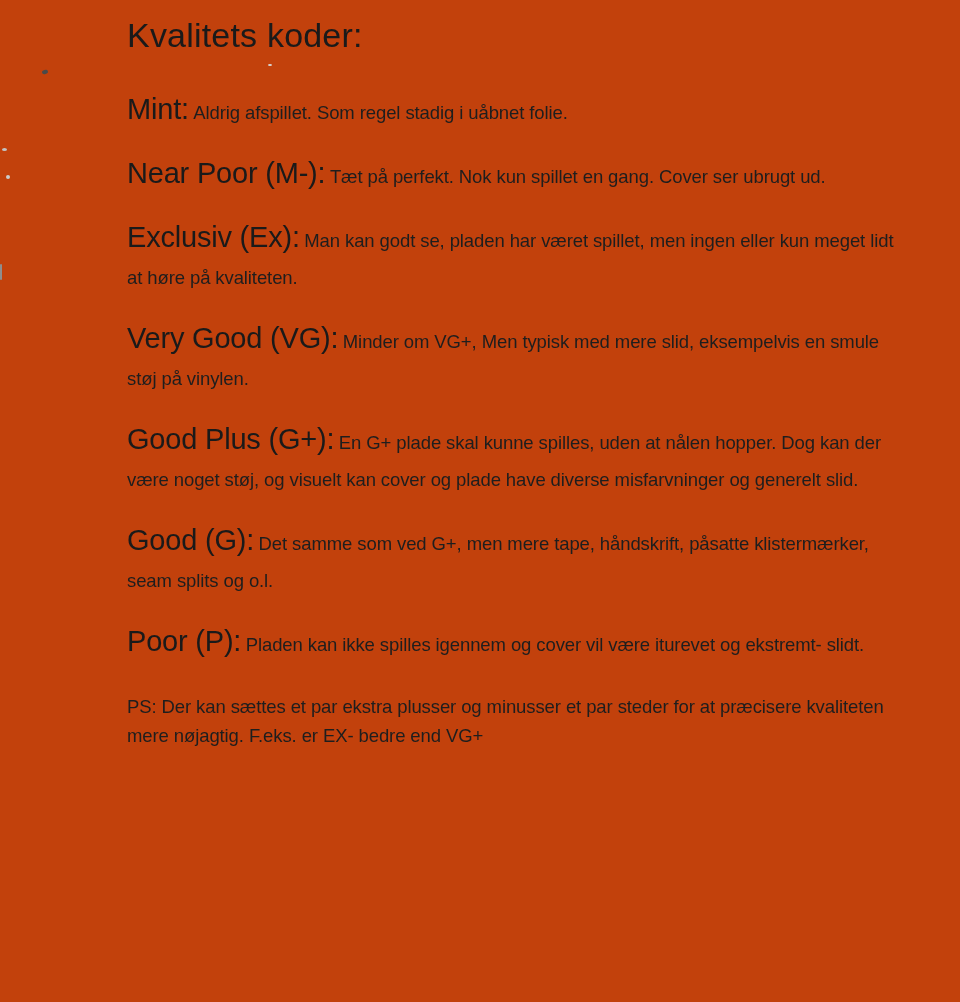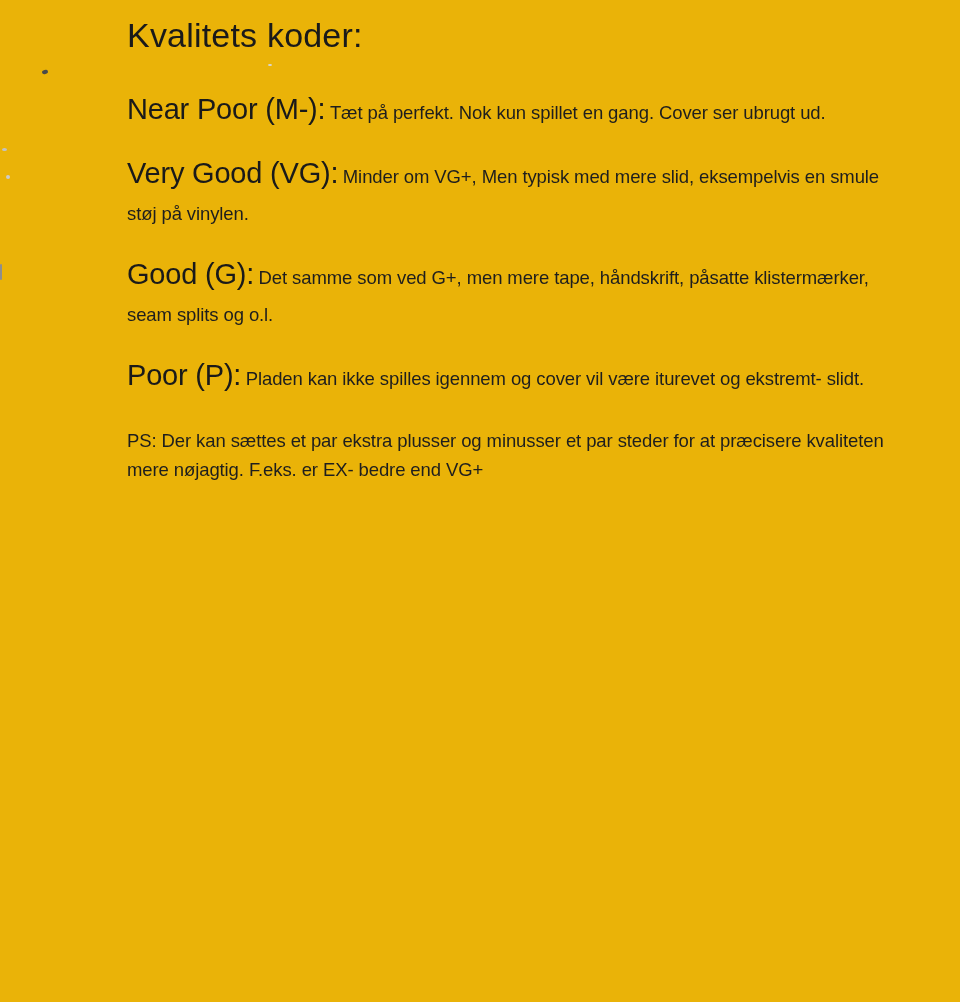--- a/index.html
+++ b/index.html
@@ -13,21 +13,21 @@
     position: relative;
     font-family: "Liberation Sans", sans-serif;
     color: #1c1c1c;
     overflow: hidden;
   }
   .page {
     position: absolute;
     inset: 0;
     padding: 12px 52px 0 127px;
     box-sizing: border-box;
-    background: #eab308;
+    background: #c2410c;
   }
   .title {
     font-size: 34px;
     font-weight: 400;
     letter-spacing: 0.2px;
     margin: 4px 0 36px 0;
     color: #1a1a1a;
   }
   .entry {
     margin: 0 0 23px 0;
@@ -93,33 +93,45 @@
 <div class="page">
 
   <span class="artifact artifact-dot"></span>
   <span class="artifact artifact-speck-1"></span>
   <span class="artifact artifact-speck-2"></span>
   <span class="artifact artifact-tick"></span>
   <span class="artifact artifact-speck-3"></span>
 
   <h1 class="title">Kvalitets koder:</h1>
 
+  <p class="entry">
+    <span class="term">Mint:</span>
+    <span class="desc">Aldrig afspillet. Som regel stadig i uåbnet folie.</span>
+  </p>
 
   <p class="entry">
     <span class="term">Near Poor (M-):</span>
     <span class="desc">Tæt på perfekt. Nok kun spillet en gang. Cover ser ubrugt ud.</span>
   </p>
 
+  <p class="entry">
+    <span class="term">Exclusiv (Ex):</span>
+    <span class="desc">Man kan godt se, pladen har været spillet, men ingen eller kun meget lidt at høre på kvaliteten.</span>
+  </p>
 
 
   <p class="entry">
     <span class="term">Very Good (VG):</span>
     <span class="desc">Minder om VG+, Men typisk med mere slid, eksempelvis en smule støj på vinylen.</span>
   </p>
 
+  <p class="entry">
+    <span class="term">Good Plus (G+):</span>
+    <span class="desc">En G+ plade skal kunne spilles, uden at nålen hopper. Dog kan der være noget støj, og visuelt kan cover og plade have diverse misfarvninger og generelt slid.</span>
+  </p>
 
   <p class="entry">
     <span class="term">Good (G):</span>
     <span class="desc">Det samme som ved G+, men mere tape, håndskrift, påsatte klistermærker, seam splits og o.l.</span>
   </p>
 
 
   <p class="entry">
     <span class="term">Poor (P):</span>
     <span class="desc">Pladen kan ikke spilles igennem og cover vil være iturevet og ekstremt- slidt.</span>

